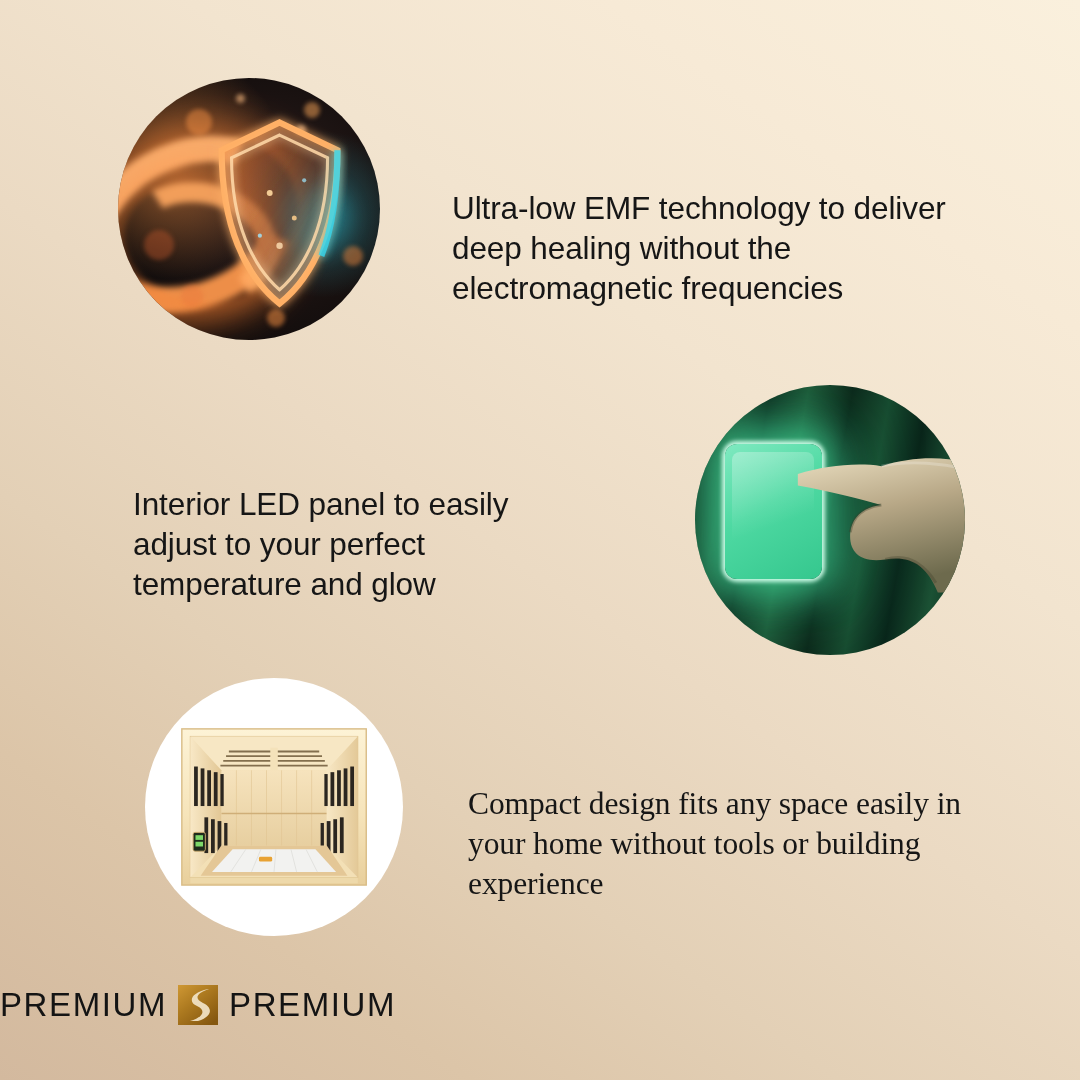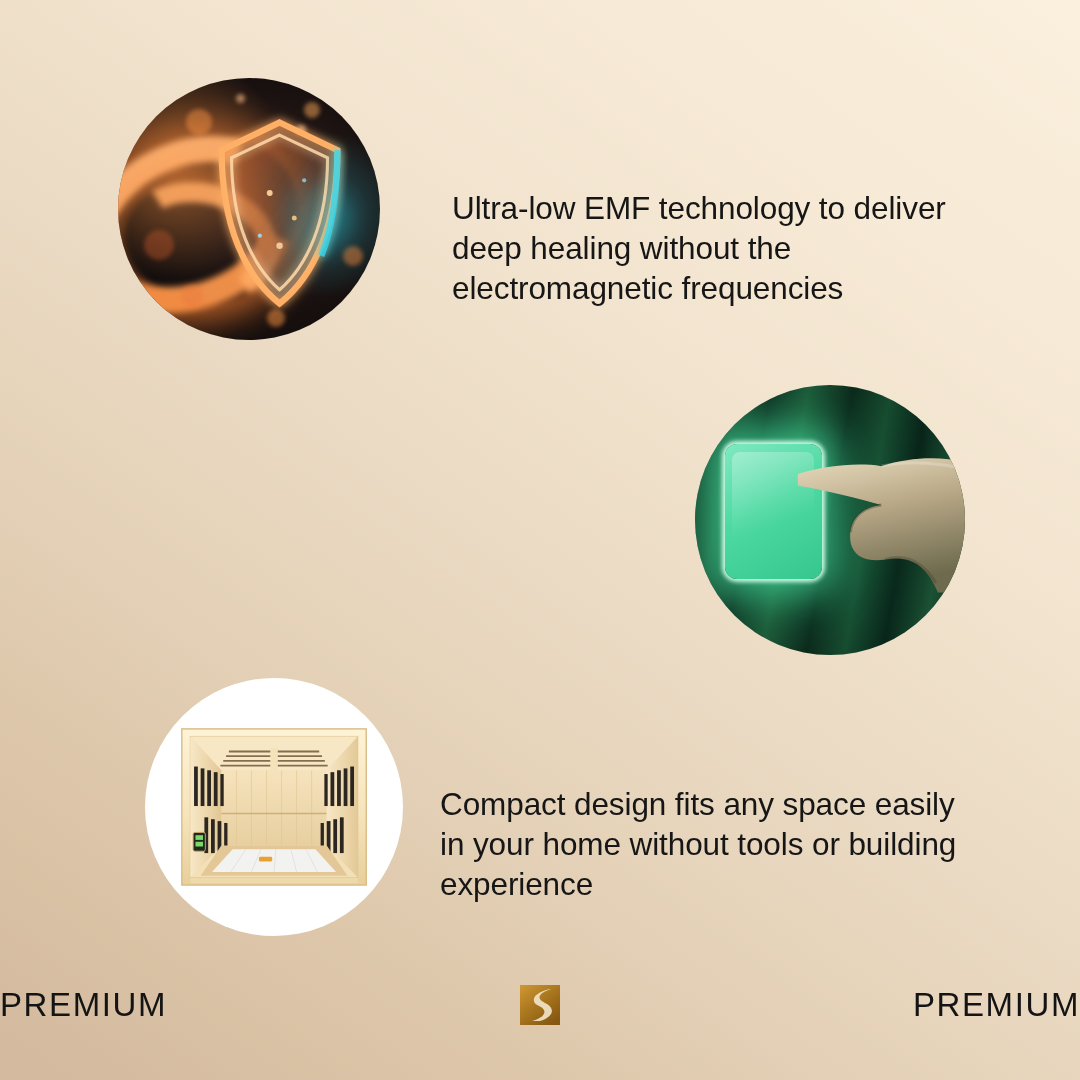--- a/index.html
+++ b/index.html
@@ -154,31 +154,31 @@
     position: absolute;
     color: #161616;
     font-size: 31.5px;
     line-height: 1.28;
     letter-spacing: -0.1px;
     font-weight: 400;
     white-space: pre-line;
   }
   #text-emf     { left: 452px; top: 156px;  width: 510px; }
   #text-led     { left: 133px; top: 452px;  width: 430px; }
-  #text-compact { left: 440px; top: 752px;  width: 520px; }
+  #text-compact { left: 468px; top: 752px;  width: 520px; font-family: Liberation Serif, serif; }
 
   
   #logo {
     position: absolute;
     left: 0;
     right: 0;
     top: 985px;
     display: flex;
     align-items: center;
-    justify-content: space-between;
+    justify-content: flex-start;
     gap: 11px;
   }
   .logo-word {
     color: #141414;
     font-size: 33px;
     letter-spacing: 1.6px;
     font-weight: 400;
     font-family: "Liberation Sans", sans-serif;
   }
   .logo-mark {
@@ -253,20 +253,21 @@
         <path d="M6 28 C34 20 64 16 92 20 C130 8 168 10 198 22 L200 150 L150 150
                  C138 120 120 112 96 116 C70 120 58 108 60 88
                  C62 72 74 62 92 60 C70 54 40 46 6 40 Z" fill="url(#skin)"></path>
         <path d="M60 88 C62 72 74 62 92 60" fill="none" stroke="rgba(60,60,40,0.35)" stroke-width="3"></path>
         <path d="M96 116 C116 110 134 118 148 140" fill="none" stroke="rgba(60,60,40,0.30)" stroke-width="3"></path>
         <path d="M92 20 C120 14 156 16 190 26" fill="none" stroke="rgba(255,255,255,0.22)" stroke-width="3"></path>
       </svg>
     </div>
   </div>
 
+  <p class="feature-text" id="text-led">Interior LED panel to easily adjust to your perfect temperature and glow</p>
 
   <div class="circle" id="img-cabin" aria-label="Front view of a compact light wood infrared sauna cabin interior">
     <div class="cabin">
       <svg viewBox="0 0 200 170">
         <defs>
           <linearGradient id="woodFrame" x1="0" y1="0" x2="0" y2="1">
             <stop offset="0%" stop-color="#fdf3d6"></stop>
             <stop offset="55%" stop-color="#f6e4ba"></stop>
             <stop offset="100%" stop-color="#e8cf9c"></stop>
           </linearGradient>

